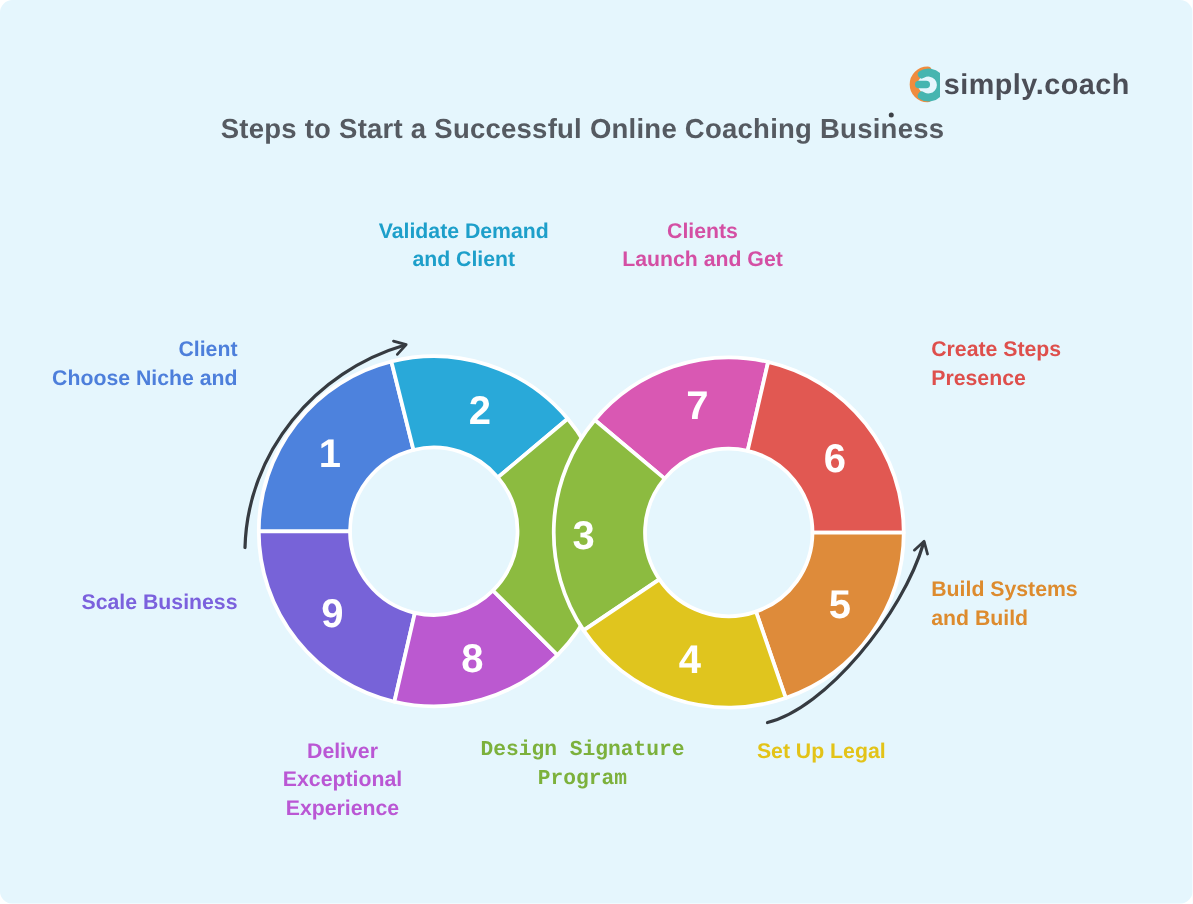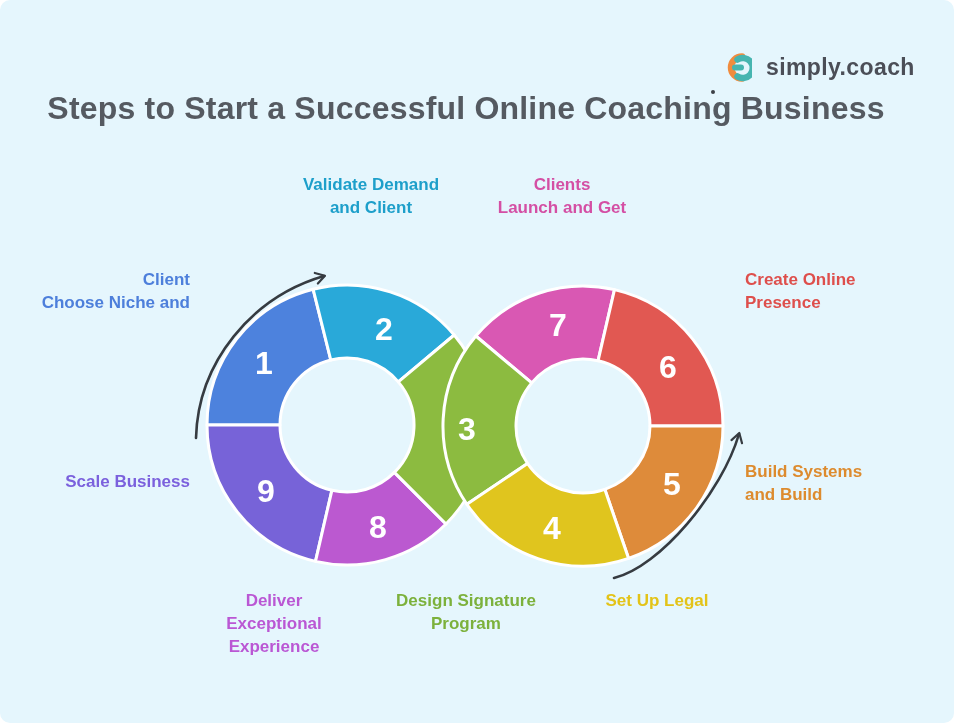--- a/index.html
+++ b/index.html
@@ -1,20 +1,20 @@
 <!DOCTYPE html>
 <html><head>
 <meta charset="utf-8">
 <style>
   html,body{margin:0;padding:0;background:#ffffff;font-family:"Liberation Sans",sans-serif;}
   .stage{position:relative;width:954px;height:723px;overflow:hidden;border-radius:10px;}
-  .logo{position:absolute;top:50px;left:718px;display:flex;align-items:center;gap:14px;}
+  .logo{position:absolute;top:50px;left:718px;display:flex;align-items:center;gap:3px;}
   .logo-text{font-size:23px;font-weight:bold;letter-spacing:.4px;}
   .logo-dot{position:absolute;top:90px;left:711px;width:4px;height:4px;border-radius:50%;background:#3c4046;}
-  .title{position:absolute;top:90px;left:0;width:932px;text-align:center;font-size:32px;font-weight:bold;letter-spacing:.2px;}
+  .title{position:absolute;top:90px;left:0;width:932px;text-align:center;font-size:22px;font-weight:bold;letter-spacing:.2px;}
   .diagram-svg{position:absolute;top:0;left:0;}
   .callout{position:absolute;font-size:17px;font-weight:bold;line-height:23px;white-space:nowrap;}
   .num{font-size:32px;font-weight:bold;fill:#ffffff;}
 </style>
 </head>
 <body>
 
 <div class="stage" style="background: rgb(229, 246, 253);">
 
   <div class="logo">
@@ -66,33 +66,33 @@
 
   <div id="labels">
       <div class="callout" style="color: rgb(77, 127, 219); top: 268px; text-align: right; right: 764px;">
         <div>Client</div>
         <div>Choose Niche and</div>
       </div>
       <div class="callout" style="color: rgb(29, 159, 202); top: 173px; text-align: center; left: 241px; width: 260px;">
         <div>Validate Demand</div>
         <div>and Client</div>
       </div>
-      <div class="callout" style="color: rgb(124, 177, 60); top: 589px; text-align: center; left: 336px; width: 260px;">
+      <div class="callout" style="color: rgb(124, 177, 60); top: 589px; text-align: center; left: 336px; width: 260px; font-family: Liberation Mono, monospace;">
         <div>Design Signature</div>
         <div>Program</div>
       </div>
       <div class="callout" style="color: rgb(227, 195, 24); top: 589px; text-align: center; left: 527px; width: 260px;">
         <div>Set Up Legal</div>
       </div>
       <div class="callout" style="color: rgb(221, 139, 46); top: 460px; text-align: left; left: 745px;">
         <div>Build Systems</div>
         <div>and Build</div>
       </div>
       <div class="callout" style="color: rgb(222, 79, 76); top: 268px; text-align: left; left: 745px;">
-        <div>Create Online</div>
+        <div>Create Steps</div>
         <div>Presence</div>
       </div>
       <div class="callout" style="color: rgb(212, 79, 164); top: 173px; text-align: center; left: 432px; width: 260px;">
         <div>Clients</div>
         <div>Launch and Get</div>
       </div>
       <div class="callout" style="color: rgb(186, 87, 212); top: 589px; text-align: center; left: 144px; width: 260px;">
         <div>Deliver</div>
         <div>Exceptional</div>
         <div>Experience</div>

